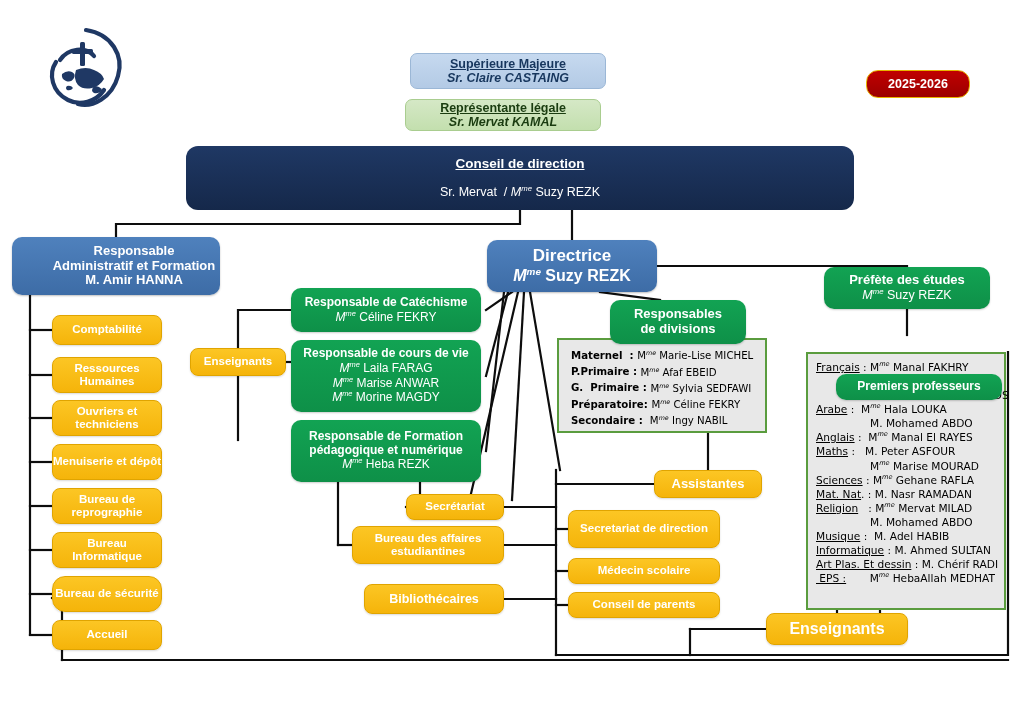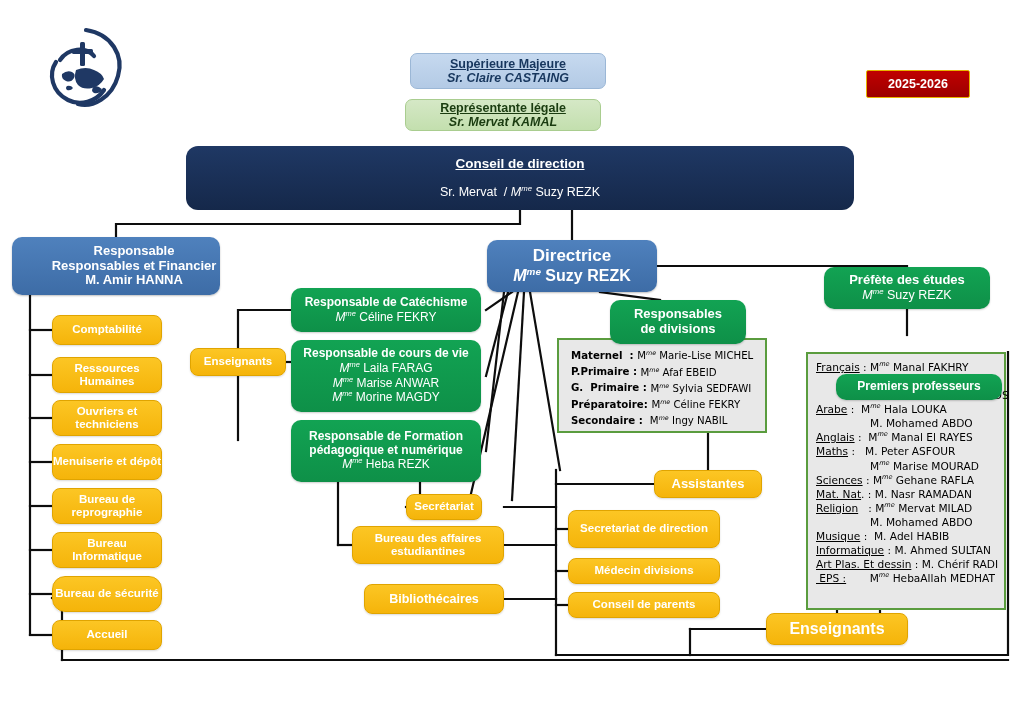--- a/index.html
+++ b/index.html
@@ -41,21 +41,21 @@
     box-shadow:0 1px 2px rgba(0,0,0,.2);
   }
   .yellow{
     background:linear-gradient(180deg,#fcc624 0%,#f5b40a 100%);
     color:#ffffff;border:1px solid #e0a400;border-radius:8px;
     box-shadow:0 1px 2px rgba(0,0,0,.15);
     font-weight:bold;
   }
   .red{
     background:linear-gradient(180deg,#c00000 0%,#9c0000 100%);
-    color:#ffffff;border:1px solid #e8b400;border-radius:2px;
+    color:#ffffff;border:1px solid #e8b400;border-radius:12px;
     font-weight:bold;
   }
   .panel{
     position:absolute;box-sizing:border-box;
     background:#e8e8e8;border:2px solid #5a9c3e;
     z-index:2;color:#000000;
   }
   .panel .line{white-space:nowrap;}
   u{text-decoration:underline;}
   .ital{font-style:italic;}
@@ -88,21 +88,21 @@
   #resp-divisions{left:610px;top:300px;width:136px;height:44px;font-size:13px;}
   #div-panel{left:557px;top:338px;width:210px;height:95px;padding:8px 6px 6px 12px;
     font-family:"DejaVu Sans",sans-serif;font-size:10.2px;line-height:1.45;font-weight:bold;}
   #div-panel .nm{font-weight:normal;}
 
   #resp-catechisme{left:291px;top:288px;width:190px;height:44px;font-size:12px;}
   #resp-cours{left:291px;top:340px;width:190px;height:72px;font-size:12px;}
   #resp-formation{left:291px;top:420px;width:190px;height:62px;font-size:12px;}
   #enseignants-mid{left:190px;top:348px;width:96px;height:28px;font-size:11.5px;}
 
-  #secretariat{left:406px;top:494px;width:76px;height:26px;font-size:11.5px;}
+  #secretariat{left:406px;top:494px;width:98px;height:26px;font-size:11.5px;}
   #bureau-affaires{left:352px;top:526px;width:152px;height:38px;font-size:11.5px;}
   #bibliothecaires{left:364px;top:584px;width:140px;height:30px;font-size:12.5px;}
 
   #assistantes{left:654px;top:470px;width:108px;height:28px;font-size:13px;}
   #secretariat-dir{left:568px;top:510px;width:152px;height:38px;font-size:11.5px;}
   #medecin{left:568px;top:558px;width:152px;height:26px;font-size:11.5px;}
   #conseil-parents{left:568px;top:592px;width:152px;height:26px;font-size:11.5px;}
   #enseignants-bottom{left:766px;top:613px;width:142px;height:32px;font-size:16px;}
   .ybox{position:absolute;left:52px;width:110px;}
   #y0{top:315px;height:30px;}
@@ -216,21 +216,21 @@
 
 <div class="node red" id="year-badge">2025-2026</div>
 
 <div class="node navy" id="conseil">
   <div class="ttl" style="text-decoration:underline">Conseil de direction</div>
   <div class="r2">Sr. Mervat&nbsp; / <span class="ital">M<sup>me</sup></span> Suzy REZK</div>
 </div>
 
 <div class="node blue" id="resp-admin">
   <div class="ttl">Responsable</div>
-  <div class="ttl">Responsables et Financier</div>
+  <div class="ttl">Administratif et Formation</div>
   <div class="ttl">M. Amir HANNA</div>
 </div>
 
 <div class="node yellow ybox" id="y0">Comptabilité</div>
 <div class="node yellow ybox" id="y1">Ressources Humaines</div>
 <div class="node yellow ybox" id="y2">Ouvriers et techniciens</div>
 <div class="node yellow ybox" id="y3">Menuiserie et dépôt</div>
 <div class="node yellow ybox" id="y4">Bureau de reprographie</div>
 <div class="node yellow ybox" id="y5">Bureau Informatique</div>
 <div class="node yellow ybox" id="y6">Bureau de sécurité</div>
@@ -299,16 +299,16 @@
   <div class="line"><u>Art Plas. Et dessin</u> : M. Chérif RADI</div>
   <div class="line"><u>&nbsp;EPS :</u>&nbsp;&nbsp;&nbsp;&nbsp;&nbsp;&nbsp; M<sup>me</sup> HebaAllah MEDHAT</div>
 </div>
 
 <div class="node yellow" id="secretariat">Secrétariat</div>
 <div class="node yellow" id="bureau-affaires">Bureau des affaires estudiantines</div>
 <div class="node yellow" id="bibliothecaires">Bibliothécaires</div>
 
 <div class="node yellow" id="assistantes">Assistantes</div>
 <div class="node yellow" id="secretariat-dir">Secretariat de direction</div>
-<div class="node yellow" id="medecin">Médecin divisions</div>
+<div class="node yellow" id="medecin">Médecin scolaire</div>
 <div class="node yellow" id="conseil-parents">Conseil de parents</div>
 
 <div class="node yellow" id="enseignants-bottom">Enseignants</div>
 
 </body></html>

